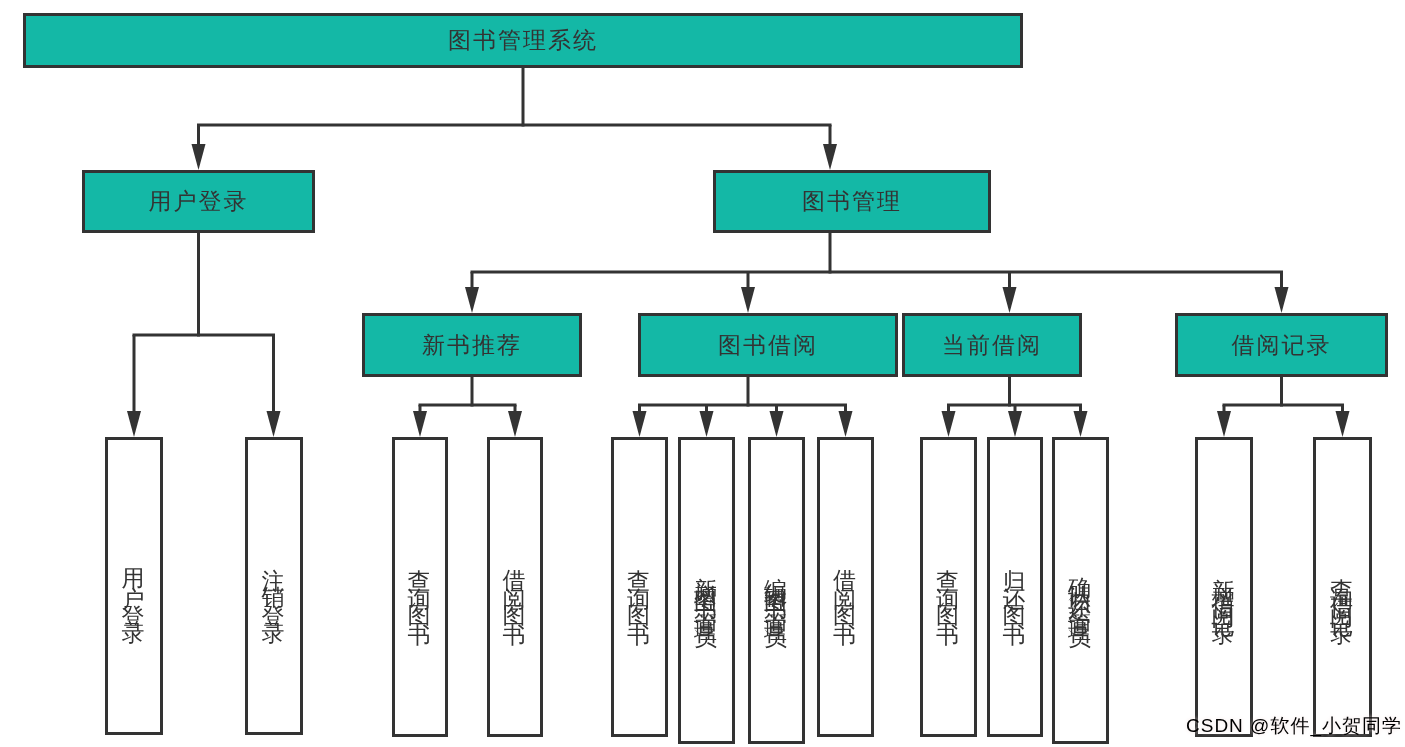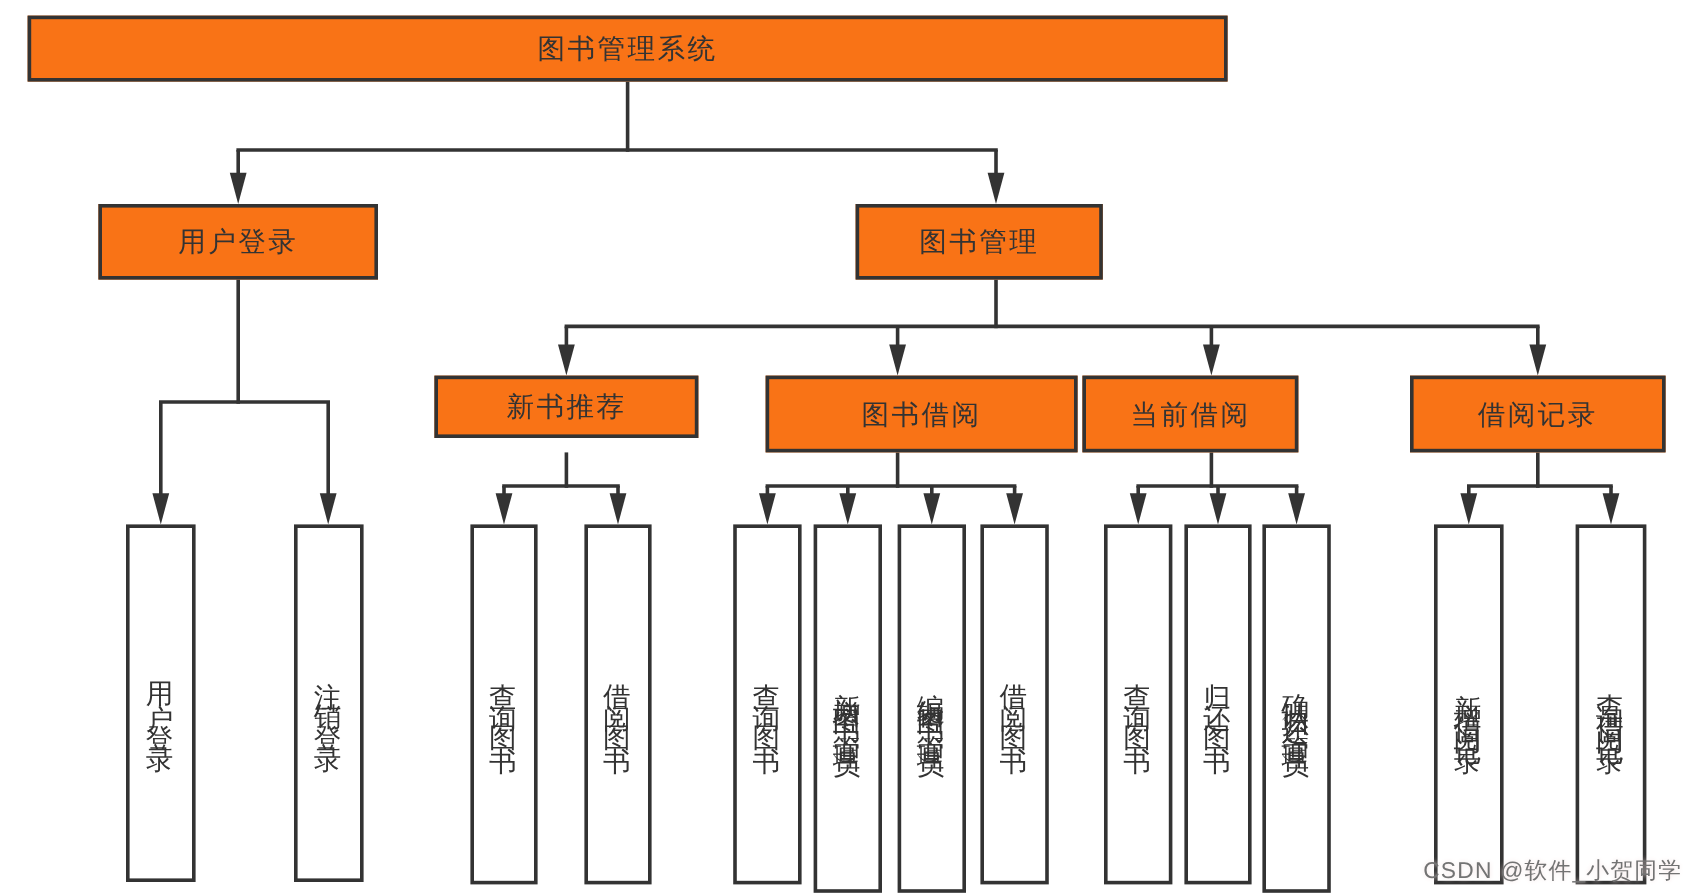--- a/index.html
+++ b/index.html
@@ -6,38 +6,38 @@
   body{
     width:1405px;height:747px;position:relative;background:#ffffff;
     font-family:"Liberation Sans","DejaVu Sans",sans-serif;
     color:#333333;overflow:hidden;
   }
   .stage{position:absolute;left:0;top:0;width:1405px;height:747px;}
   svg.connectors{position:absolute;left:0;top:0;width:1405px;height:747px;}
   svg.connectors line{stroke:#333333;stroke-width:3;}
   svg.connectors polygon{fill:#333333;}
   .node{
-    position:absolute;box-sizing:border-box;border:3px solid #333333;background:#f97316;
+    position:absolute;box-sizing:border-box;border:3px solid #333333;background:#14b8a6;
     display:flex;align-items:center;justify-content:center;
     font-size:23px;letter-spacing:2px;white-space:nowrap;
   }
   .leaf{
     position:absolute;box-sizing:border-box;border:3px solid #333333;background:#ffffff;
     display:flex;align-items:center;justify-content:center;
     font-size:23px;
   }
   .leaf span{
     writing-mode:vertical-rl;text-orientation:mixed;display:block;
   }
   .ls4 span{letter-spacing:18px;}
   .ls6 span{letter-spacing:9px;}
   .ls9 span{letter-spacing:7px;}
   .watermark{
     position:absolute;left:1186px;top:713px;font-size:19px;letter-spacing:1px;
-    color:#737373;text-shadow:0 0 4px #f3e2e2;white-space:nowrap;
+    color:#000000;text-shadow:0 0 4px #f3e2e2;white-space:nowrap;
   }
 </style>
 </head>
 <body>
 
 <div class="stage">
 
   <svg class="connectors" viewBox="0 0 1405 747">
 
     <line x1="523" y1="68" x2="523" y2="126.5"></line>
@@ -96,23 +96,23 @@
     <line x1="1222.5" y1="405" x2="1344" y2="405"></line>
     <line x1="1224" y1="405" x2="1224" y2="415"></line>
     <polygon points="1217,411 1231,411 1224,437"></polygon>
     <line x1="1342.5" y1="405" x2="1342.5" y2="415"></line>
     <polygon points="1335.5,411 1349.5,411 1342.5,437"></polygon>
   </svg>
 
   <div class="node" style="left:23px;top:13px;width:1000px;height:55px;">图书管理系统</div>
 
   <div class="node" style="left:82px;top:170px;width:233px;height:63px;">用户登录</div>
-  <div class="node" style="left:713px;top:170px;width:206px;height:63px;">图书管理</div>
+  <div class="node" style="left:713px;top:170px;width:278px;height:63px;">图书管理</div>
 
-  <div class="node" style="left:362px;top:313px;width:220px;height:52px;">新书推荐</div>
+  <div class="node" style="left:362px;top:313px;width:220px;height:64px;">新书推荐</div>
   <div class="node" style="left:638px;top:313px;width:260px;height:64px;">图书借阅</div>
   <div class="node" style="left:902px;top:313px;width:180px;height:64px;">当前借阅</div>
   <div class="node" style="left:1175px;top:313px;width:213px;height:64px;">借阅记录</div>
 
   <div class="leaf ls4" style="left:105px;top:437px;width:58px;height:298px;">
     <span>用户登录</span>
   </div>
   <div class="leaf ls4" style="left:245px;top:437px;width:58px;height:298px;">
     <span>注销登录</span>
   </div>

